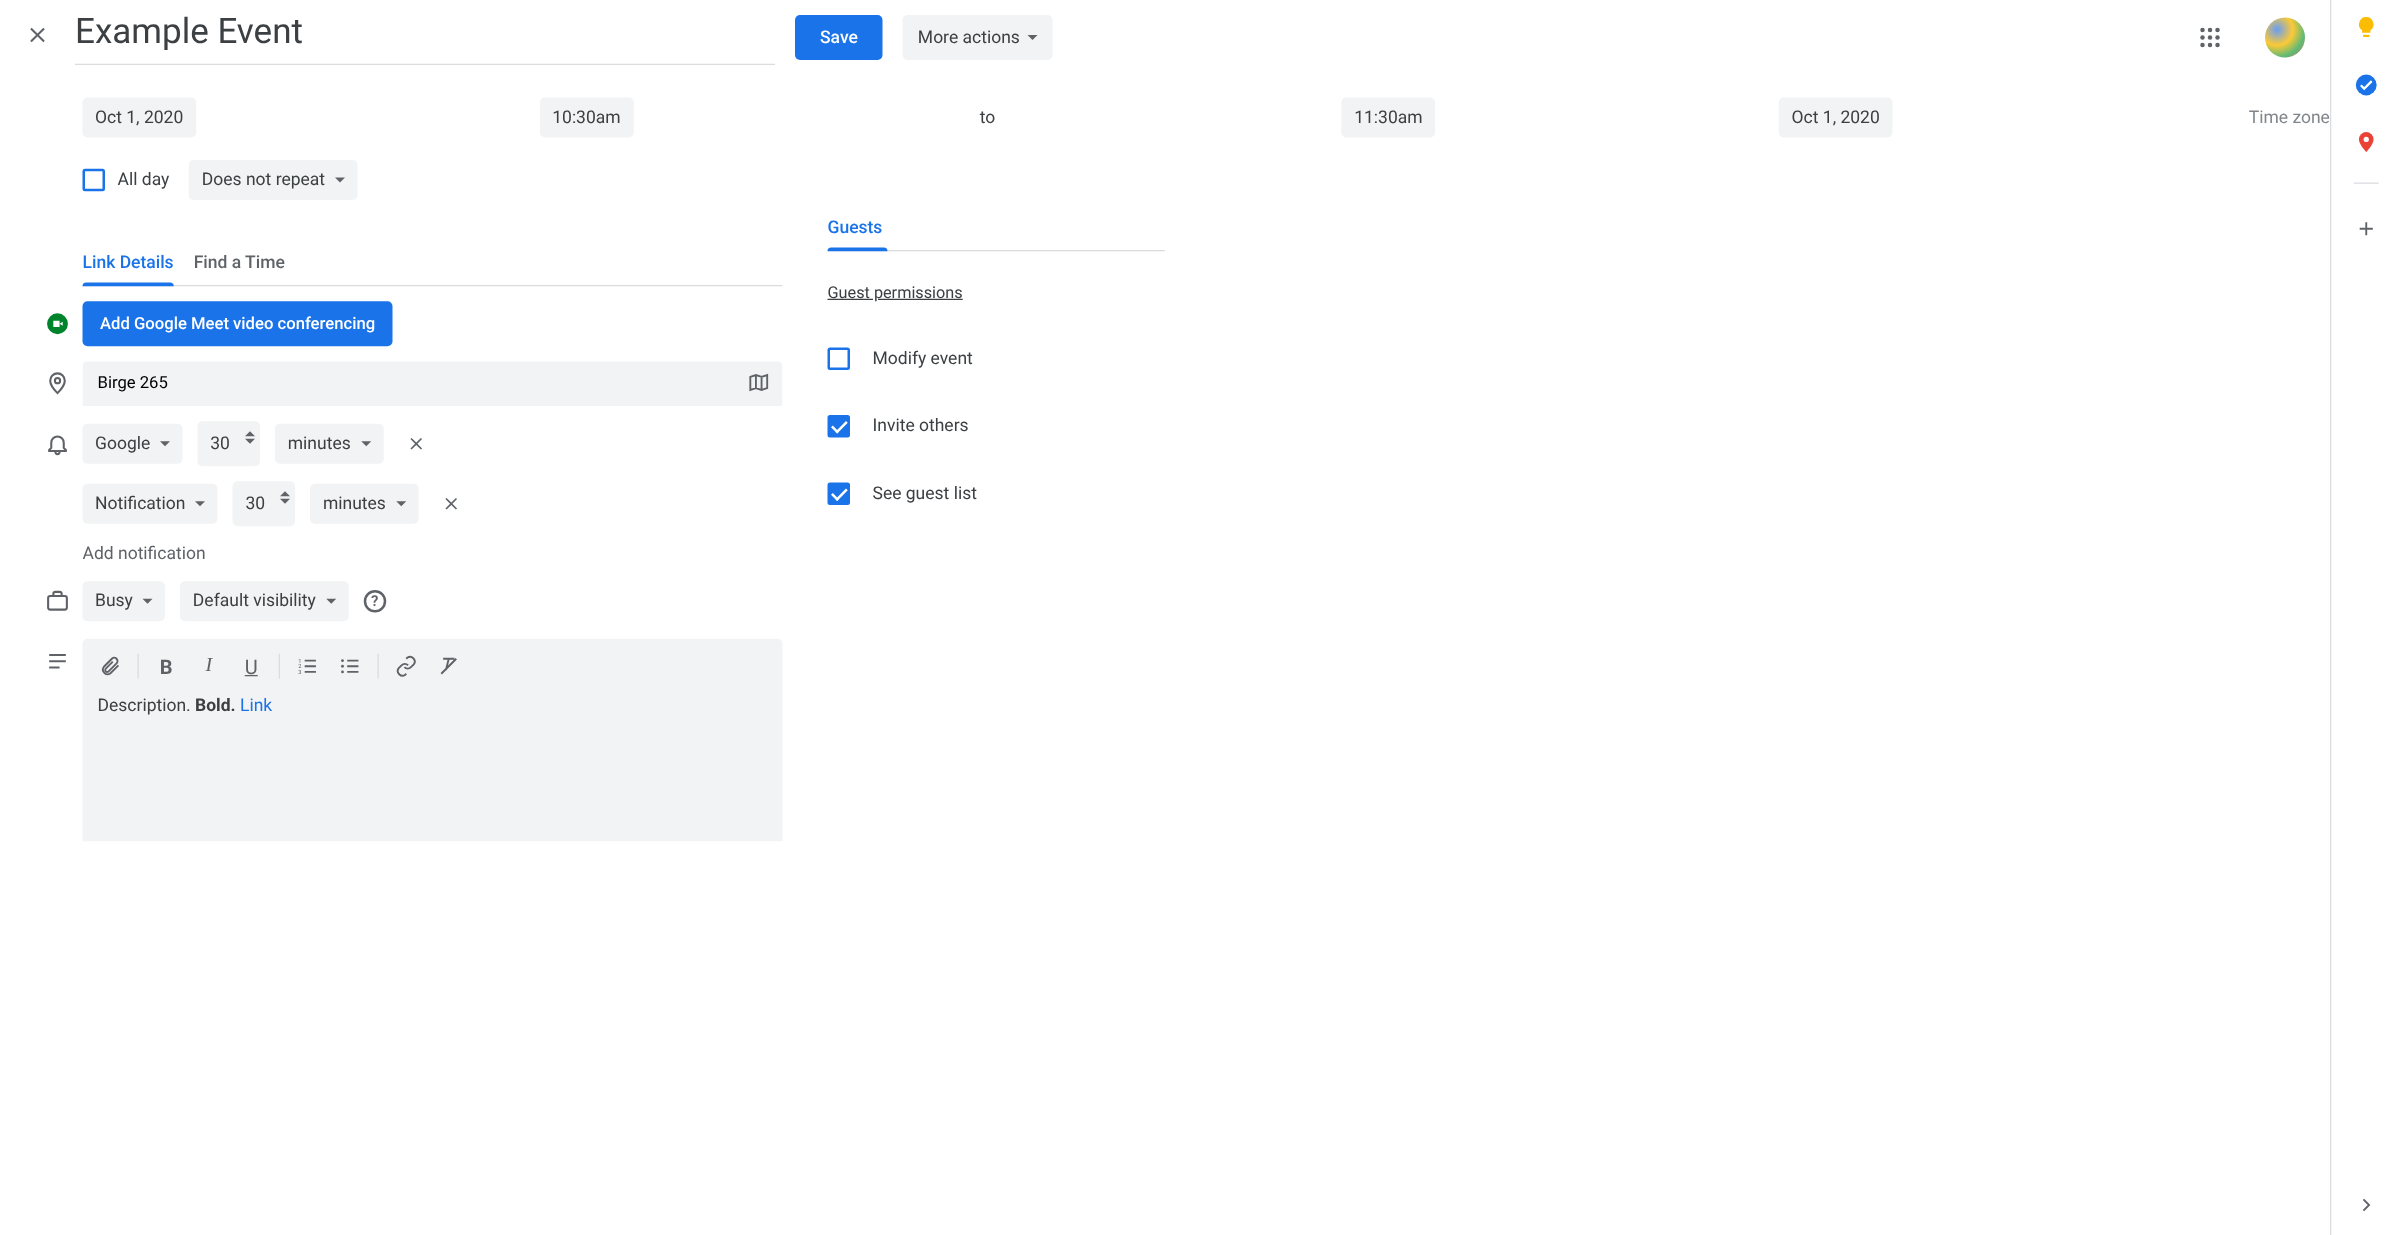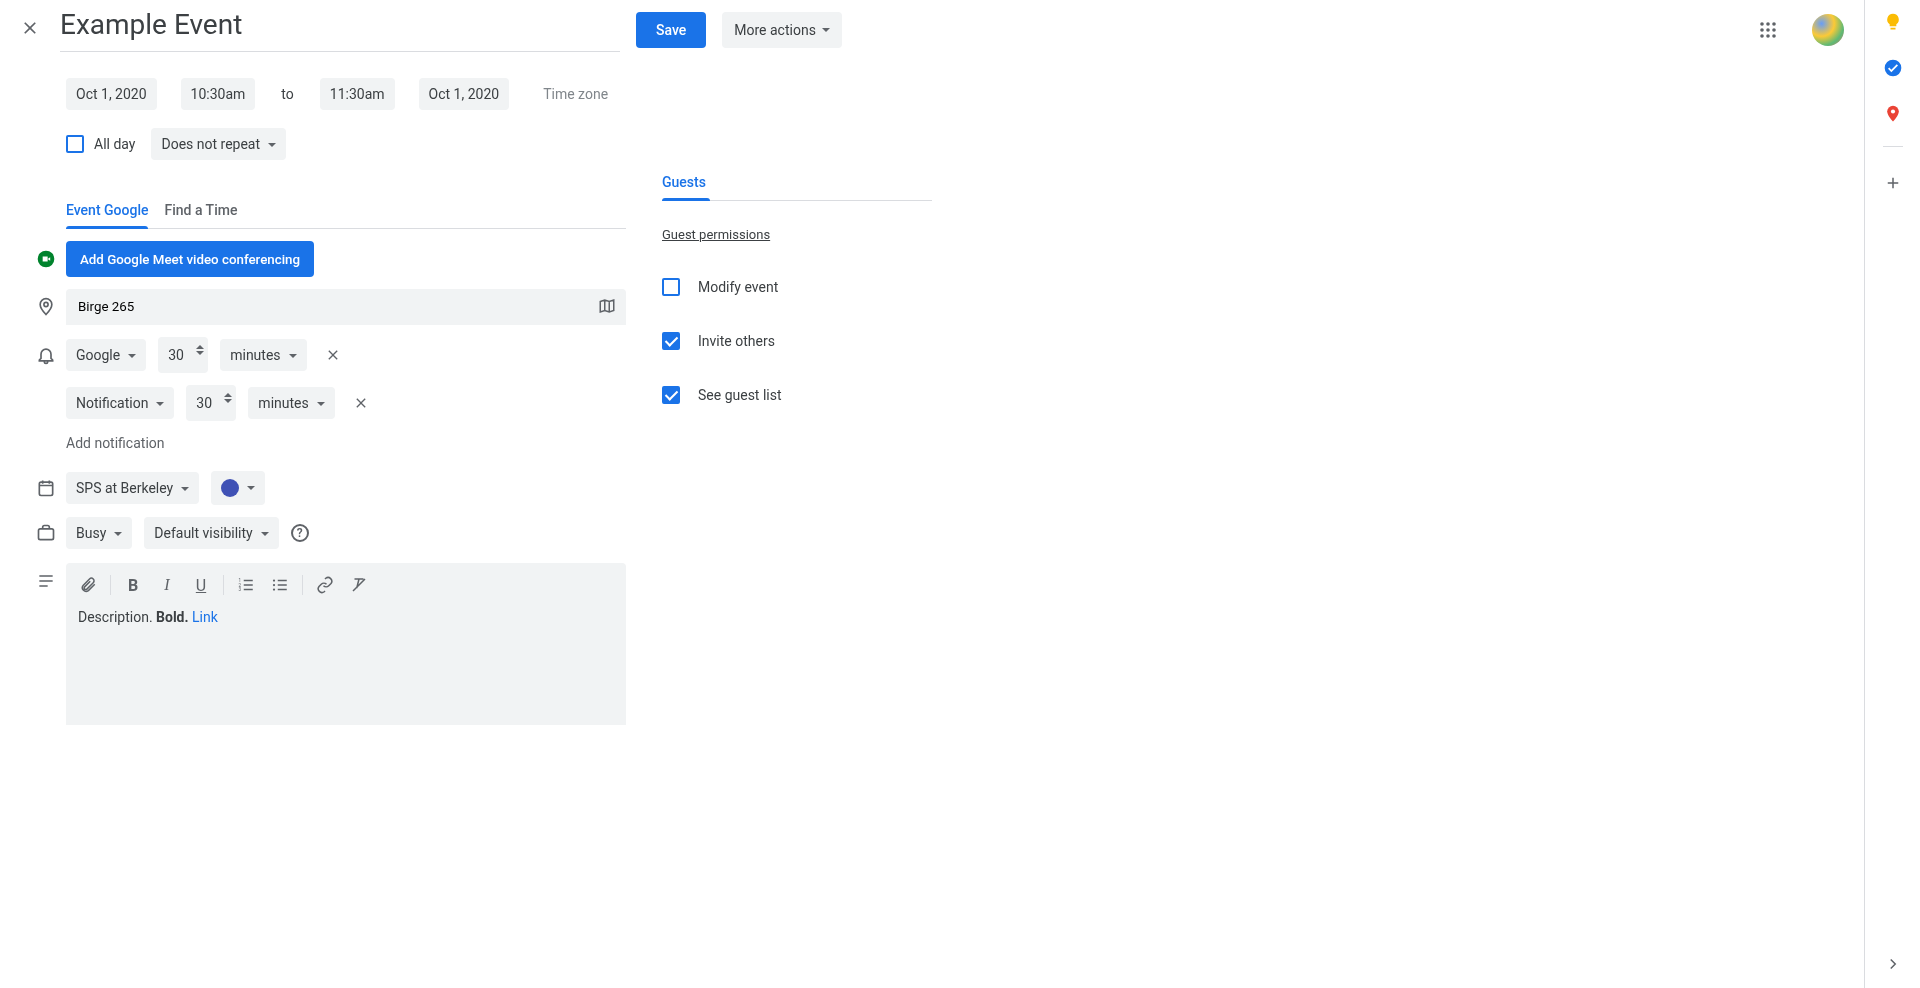--- a/index.html
+++ b/index.html
@@ -15,21 +15,21 @@
 .header { display: flex; align-items: center; gap: 16px; }
 .close-btn { width: 24px; height: 24px; color: #5f6368; cursor:pointer; }
 .title { font-size: 28px; font-weight: 400; color: #3c4043; flex: 0 0 auto; width: 560px; border-bottom: 1px solid #dadce0; padding: 0 0 10px 0; }
 .save-btn { background: #1a73e8; color: #fff; border: none; border-radius: 4px; padding: 0 20px; height: 36px; font-size: 14px; font-weight: 500; cursor:pointer; }
 .more-btn { background: #f1f3f4; color: #3c4043; border: none; border-radius: 4px; padding: 0 12px; height: 36px; font-size: 14px; display:flex; align-items:center; gap:6px; cursor:pointer; }
 .header-spacer { flex:1; }
 .apps-btn { width: 40px; height:40px; display:flex; align-items:center; justify-content:center; cursor:pointer; color:#5f6368; margin-right:8px; }
 .avatar { width: 32px; height:32px; border-radius:50%; background: radial-gradient(circle at 30% 30%, #4285f4 0%, #fbbc04 40%, #34a853 70%, #ea4335 100%); margin-right: 20px; cursor:pointer; opacity:.8; }
 
 
-.date-row { display:flex; align-items:center; gap:24px; margin: 26px 0 0 46px; }
+.date-row { display:flex; align-items:center; gap:8px; margin: 26px 0 0 46px; justify-content: space-between; }
 .pill { background:#f1f3f4; border-radius:4px; padding: 8px 10px; color:#3c4043; cursor:pointer; }
 .to-label { font-size:14px; color:#3c4043; margin:0 2px; }
 .tz { color:#80868b; margin-left:10px; cursor:pointer; }
 
 
 .allday-row { display:flex; align-items:center; gap:10px; margin: 18px 0 0 46px; }
 .chk { width:18px; height:18px; border:2px solid #1a73e8; border-radius:2px; display:inline-block; position:relative; cursor:pointer; }
 .chk.checked { background:#1a73e8; }
 .chk.checked::after { content:""; position:absolute; left:4px; top:0px; width:5px; height:10px; border:solid #fff; border-width:0 2px 2px 0; transform:rotate(45deg); }
 .pill.dd::after { content:""; display:inline-block; margin-left:8px; border:4px solid transparent; border-top-color:#5f6368; vertical-align:middle; position:relative; top:2px; }
@@ -133,21 +133,21 @@
       <span class="chk"></span>
       <span>All day</span>
       <div class="pill dd" style="margin-left:6px;">Does not repeat</div>
     </div>
 
     <div class="body-cols">
       <div class="left-col">
         <div class="content-wrap">
 
           <div class="tab-row" style="margin-left:0;">
-            <div class="tab active">Event Google</div>
+            <div class="tab active">Link Details</div>
             <div class="tab">Find a Time</div>
           </div>
 
           <div class="row">
             <div class="icon">
               <svg width="20" height="20" viewBox="0 0 24 24">
                   <circle cx="12" cy="12" r="10" fill="#00832d"></circle>
                   <path fill="#fff" d="M8 9h6v6H8z"></path>
                   <path fill="#fff" d="m14 12 3-2v4z"></path>
                 </svg>
@@ -210,33 +210,20 @@
                   <path fill="#5f6368" d="M19 6.41 17.59 5 12 10.59 6.41 5 5 6.41 10.59 12 5 17.59 6.41 19 12 13.41 17.59 19 19 17.59 13.41 12z"></path>
                 </svg>
             </div>
           </div>
 
           <div class="row">
             <div class="icon"></div>
             <div class="text-btn">Add notification</div>
           </div>
 
-          <div class="row" style="margin-top:18px;">
-            <div class="icon">
-              <svg width="20" height="20" viewBox="0 0 24 24">
-                  <rect x="4" y="5" width="16" height="16" rx="2" fill="none" stroke="#5f6368" stroke-width="2"></rect>
-                  <path stroke="#5f6368" stroke-width="2" d="M4 9h16M8 3v4M16 3v4"></path>
-                </svg>
-            </div>
-            <div class="pill dd">SPS at Berkeley</div>
-            <div class="pill" style="display:flex;align-items:center;gap:8px;">
-              <span class="color-dot"></span>
-              <span style="width:0;height:0;border:4px solid transparent;border-top-color:#5f6368;position:relative;top:2px;"></span>
-            </div>
-          </div>
 
           <div class="row">
             <div class="icon">
               <svg width="20" height="20" viewBox="0 0 24 24">
                   <rect x="3" y="7" width="18" height="13" rx="2" fill="none" stroke="#5f6368" stroke-width="2"></rect>
                   <path fill="none" stroke="#5f6368" stroke-width="2" d="M8 7V5a2 2 0 0 1 2-2h4a2 2 0 0 1 2 2v2"></path>
                 </svg>
             </div>
             <div class="pill dd">Busy</div>
             <div class="pill dd">Default visibility</div>

